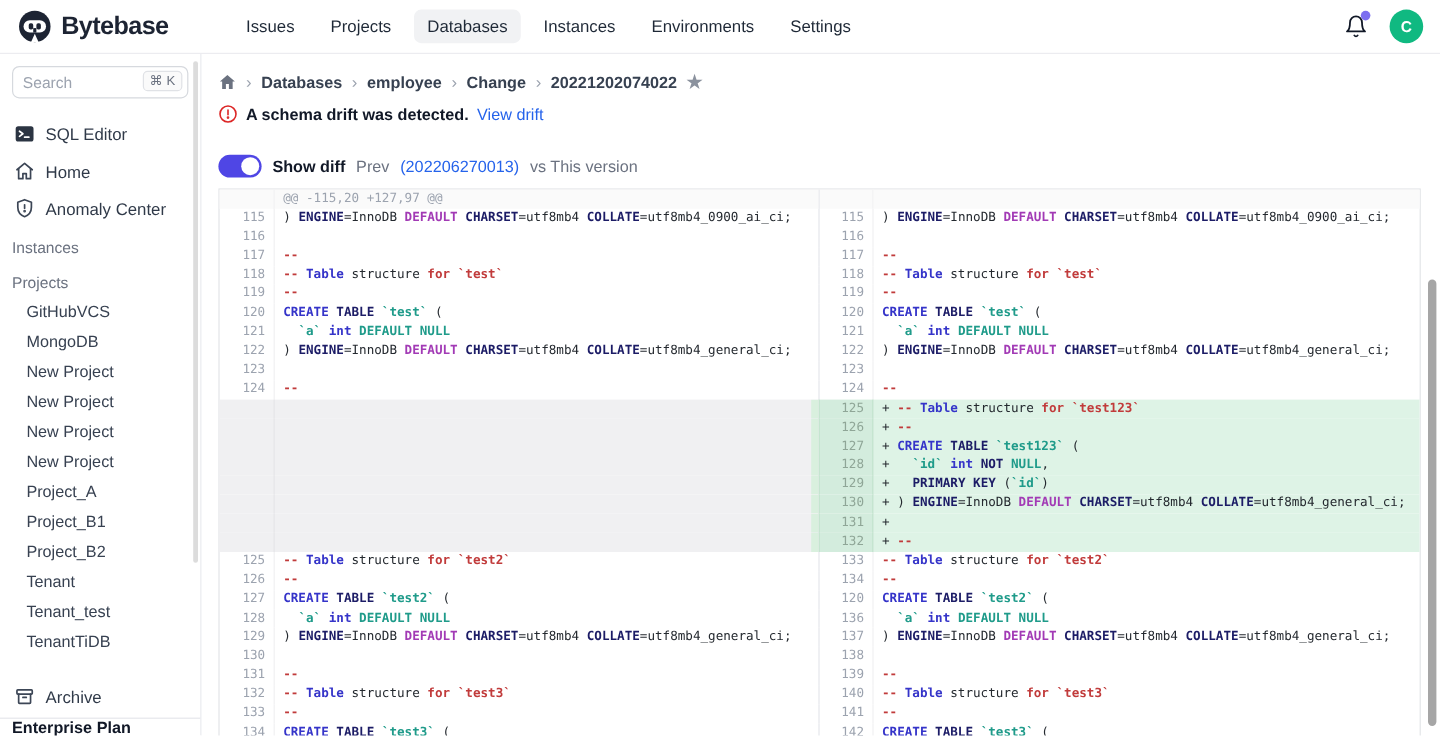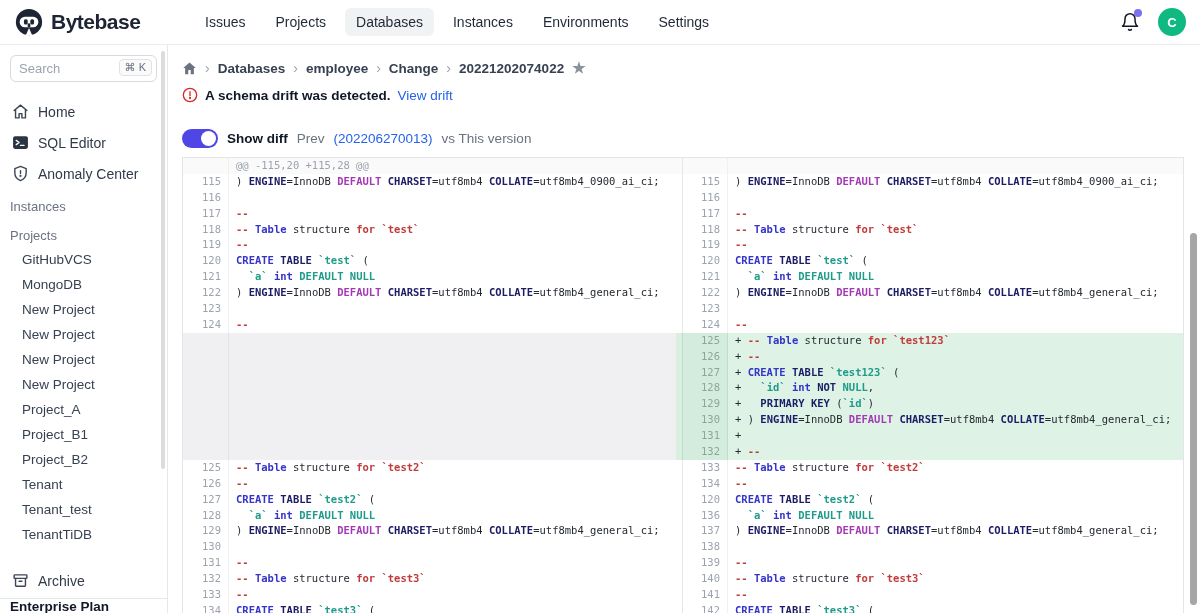--- a/index.html
+++ b/index.html
@@ -121,36 +121,36 @@
   <div class="shell">
 
     <aside class="sidebar">
       <div class="side-scroll">
         <div class="search-box">
           <input type="text" placeholder="Search" style="">
           <span class="kbd">⌘ K</span>
         </div>
         <div class="side-item">
           <span>
-            <svg width="17" height="17" viewBox="0 0 24 24" fill="none" stroke="#3c4656" stroke-width="2" stroke-linecap="round" stroke-linejoin="round">
-              <path d="M3 10.5 L12 3 L21 10.5"></path>
-                <path d="M5 9.5 V21 H10 V15 H14 V21 H19 V9.5"></path>
-            </svg>
-          </span>
-          <span>Home</span>
-        </div>
-        <div class="side-item">
-          <span>
             <svg width="17" height="17" viewBox="0 0 24 24">
               <rect x="1.5" y="3" width="21" height="18" rx="3" fill="#2b3442"></rect>
               <path d="M6 9 L10 12 L6 15" stroke="#fff" stroke-width="2" fill="none" stroke-linecap="round" stroke-linejoin="round"></path>
               <line x1="12" y1="16" x2="17" y2="16" stroke="#fff" stroke-width="2" stroke-linecap="round"></line>
             </svg>
           </span>
           <span>SQL Editor</span>
+        </div>
+        <div class="side-item">
+          <span>
+            <svg width="17" height="17" viewBox="0 0 24 24" fill="none" stroke="#3c4656" stroke-width="2" stroke-linecap="round" stroke-linejoin="round">
+              <path d="M3 10.5 L12 3 L21 10.5"></path>
+                <path d="M5 9.5 V21 H10 V15 H14 V21 H19 V9.5"></path>
+            </svg>
+          </span>
+          <span>Home</span>
         </div>
         <div class="side-item">
           <span>
             <svg width="17" height="17" viewBox="0 0 24 24" fill="none" stroke="#3c4656" stroke-width="2" stroke-linecap="round" stroke-linejoin="round">
               <path d="M12 2 L20 5 V11 C20 16.5 16.7 20.3 12 22 C7.3 20.3 4 16.5 4 11 V5 Z"></path>
               <line x1="12" y1="8" x2="12" y2="12"></line>
                 <circle cx="12" cy="15.5" r="0.6" fill="#3c4656"></circle>
             </svg>
           </span>
           <span>Anomaly Center</span>
@@ -222,21 +222,21 @@
           </span>
         <span class="toggle-label">Show diff</span>
         <span class="muted">Prev</span>
         <span class="link">(202206270013)</span>
         <span class="muted">vs This version</span>
       </div>
 
       <div class="diff">
         <div class="drow hunk">
           <div class="ln"></div>
-          <div class="code">@@ -115,20 +115,28 @@</div>
+          <div class="code">@@ -115,20 +127,97 @@</div>
           <div class="ln rln"></div>
           <div class="code"></div>
         </div>
         <div>
             <div class="drow">
               <div class="ln">115</div>
               <div class="code"><span class="tok-p">) </span><span class="tok-k">ENGINE</span><span class="tok-p">=InnoDB </span><span class="tok-m">DEFAULT </span><span class="tok-k">CHARSET</span><span class="tok-p">=utf8mb4 </span><span class="tok-k">COLLATE</span><span class="tok-p">=utf8mb4_0900_ai_ci;</span></div>
               <div class="ln rln">115</div>
               <div class="code"><span class="tok-p">) </span><span class="tok-k">ENGINE</span><span class="tok-p">=InnoDB </span><span class="tok-m">DEFAULT </span><span class="tok-k">CHARSET</span><span class="tok-p">=utf8mb4 </span><span class="tok-k">COLLATE</span><span class="tok-p">=utf8mb4_0900_ai_ci;</span></div>
             </div>

